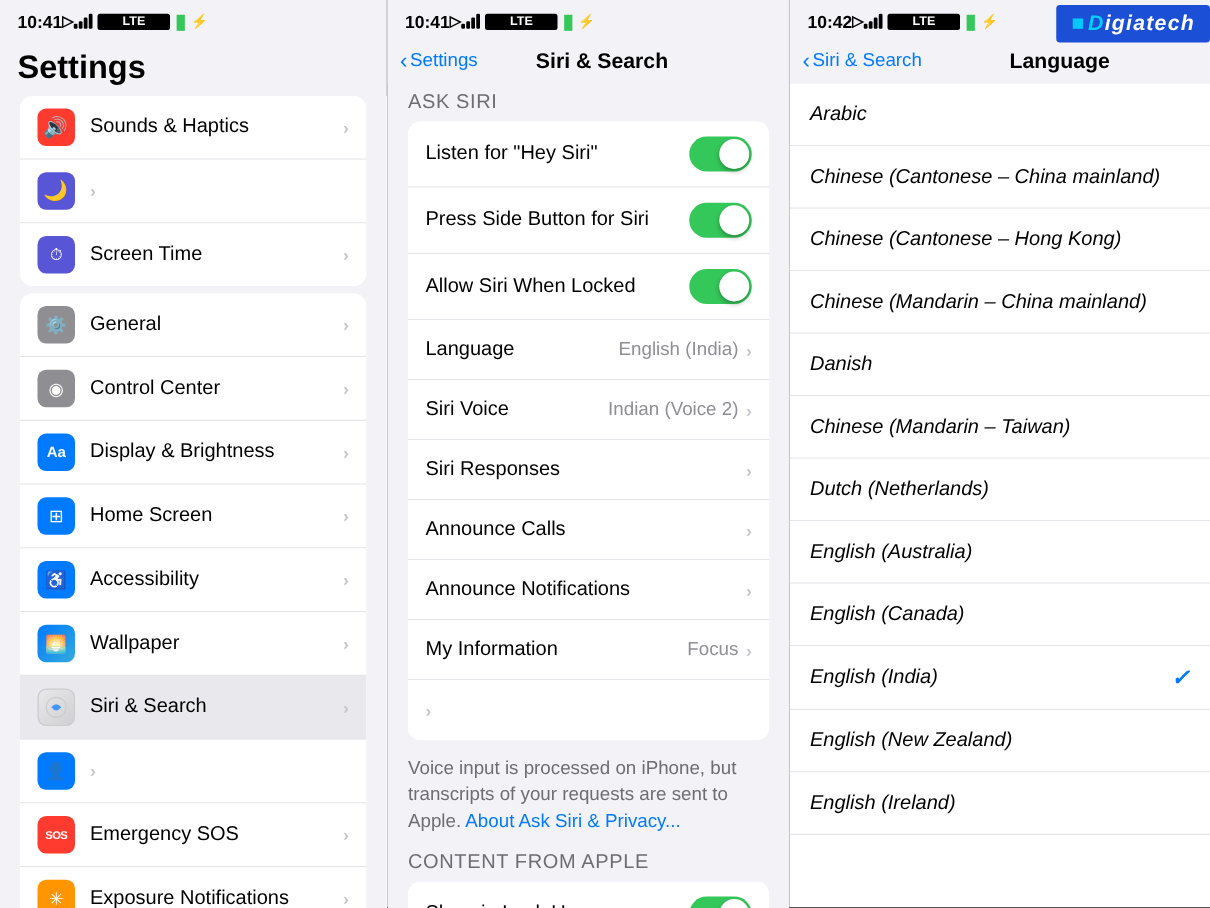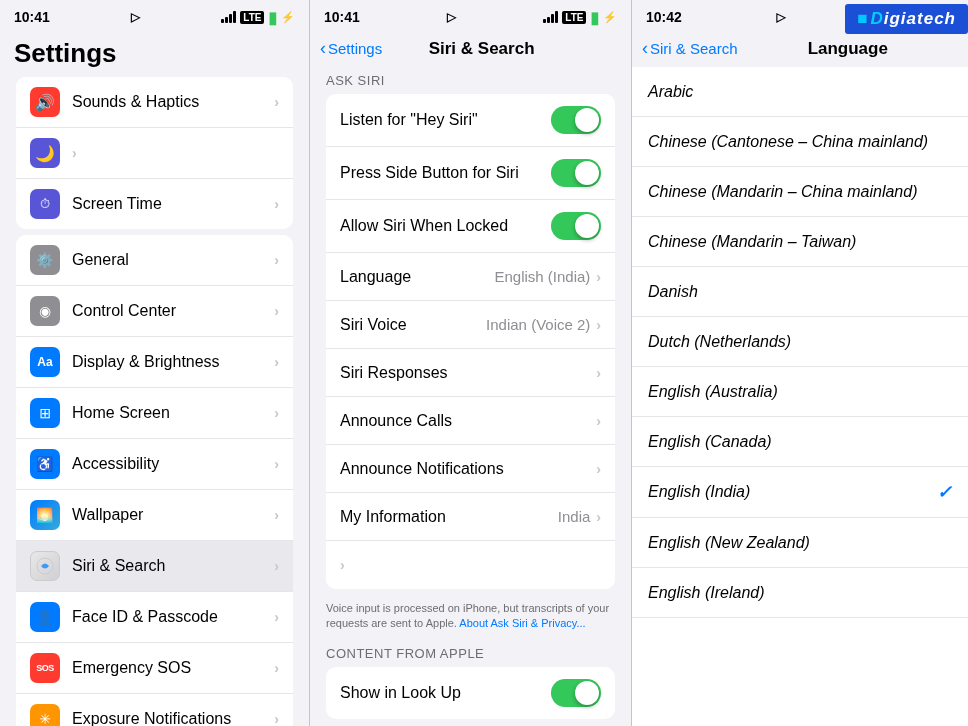--- a/index.html
+++ b/index.html
@@ -19,32 +19,32 @@
       background: #f2f2f7;
       overflow: hidden;
     }
     .panel-1 { width: 310px; border-right: 1px solid #c6c6c8; }
     .panel-2 { width: 322px; border-right: 1px solid #c6c6c8; }
     .panel-3 { flex: 1; }
 
     .status-bar {
       display: flex;
       align-items: center;
-      justify-content: space-between;
+      justify-content: flex-start;
       padding: 6px 14px 4px;
       background: #f2f2f7;
       font-size: 13px;
       font-weight: 600;
       min-height: 32px;
     }
     .status-bar .time { font-weight: 700; font-size: 14px; }
     .status-icons { display: flex; align-items: center; gap: 4px; font-size: 11px; }
     .signal-bars { display: flex; align-items: flex-end; gap: 1px; }
     .signal-bar { background: #000; border-radius: 1px; width: 3px; }
-    .lte-badge { font-size: 10px; font-weight: 700; background: #000; color: #fff; padding: 1px 3px; border-radius: 2px; }
+    .lte-badge { font-size: 10px; font-weight: 700; background: #000; color: #fff; padding: 1px 20px; border-radius: 2px; }
 
     .panel-header {
       padding: 6px 14px 8px;
       background: #f2f2f7;
     }
     .panel-header h1 {
       font-size: 26px;
       font-weight: 700;
       color: #000;
     }
@@ -130,21 +130,21 @@
     }
 
     
     .siri-list {
       flex: 1;
       overflow-y: auto;
       background: #f2f2f7;
     }
 
     .section-header-label {
-      font-size: 13px;
+      font-size: 16px;
       font-weight: 500;
       color: #6d6d72;
       text-transform: uppercase;
       letter-spacing: 0.5px;
       padding: 6px 16px 4px;
     }
 
     .siri-group {
       background: #fff;
       border-radius: 10px;
@@ -190,21 +190,21 @@
       height: 24px;
       border-radius: 12px;
       background: #fff;
       top: 2px;
       transition: left 0.2s;
       box-shadow: 0 2px 4px rgba(0,0,0,0.3);
     }
     .toggle.on .toggle-thumb { left: 24px; }
 
     .note-text {
-      font-size: 11px;
+      font-size: 15px;
       color: #6d6d72;
       padding: 6px 16px 8px;
       line-height: 1.4;
     }
     .note-text a { color: #007aff; text-decoration: none; }
 
     
     .language-list {
       flex: 1;
       overflow-y: auto;
@@ -337,21 +337,20 @@
           <svg width="18" height="18" viewBox="0 0 18 18">
             <circle cx="9" cy="9" r="8" fill="none" stroke="#ccc" stroke-width="1"></circle>
             <path d="M5 9 Q9 4 13 9 Q9 14 5 9" fill="#007aff" opacity="0.7"></path>
           </svg>
         </div>
         <span class="settings-label">Siri &amp; Search</span>
         <span class="settings-chevron">›</span>
       </div>
       <div class="settings-item">
         <div class="settings-icon" style="background:#007aff; font-size:14px;">👤</div>
-        <span class="settings-label">Face ID &amp; Passcode</span>
         <span class="settings-chevron">›</span>
       </div>
       <div class="settings-item">
         <div class="settings-icon" style="background:#ff3b30; font-size:9px; font-weight:700; letter-spacing:-0.5px;">SOS</div>
         <span class="settings-label">Emergency SOS</span>
         <span class="settings-chevron">›</span>
       </div>
       <div class="settings-item">
         <div class="settings-icon" style="background:#ff9500; font-size:14px;">✳</div>
         <span class="settings-label">Exposure Notifications</span>
@@ -425,21 +424,21 @@
       <div class="siri-item">
         <span class="siri-item-label">Announce Calls</span>
         <span class="settings-chevron">›</span>
       </div>
       <div class="siri-item">
         <span class="siri-item-label">Announce Notifications</span>
         <span class="settings-chevron">›</span>
       </div>
       <div class="siri-item">
         <span class="siri-item-label">My Information</span>
-        <span class="siri-item-value">India</span>
+        <span class="siri-item-value">Focus</span>
         <span class="settings-chevron">›</span>
       </div>
       <div class="siri-item">
         <span class="settings-chevron">›</span>
       </div>
     </div>
     <p class="note-text">
       Voice input is processed on iPhone, but transcripts of your requests are sent to Apple. <a>About Ask Siri &amp; Privacy...</a>
     </p>
 
@@ -487,27 +486,30 @@
   </div>
 
   <div class="language-list">
     <div class="language-item">
       <span class="language-name">Arabic</span>
     </div>
     <div class="language-item">
       <span class="language-name">Chinese (Cantonese – China mainland)</span>
     </div>
     <div class="language-item">
+      <span class="language-name">Chinese (Cantonese – Hong Kong)</span>
+    </div>
+    <div class="language-item">
       <span class="language-name">Chinese (Mandarin – China mainland)</span>
     </div>
     <div class="language-item">
+      <span class="language-name">Danish</span>
+    </div>
+    <div class="language-item">
       <span class="language-name">Chinese (Mandarin – Taiwan)</span>
-    </div>
-    <div class="language-item">
-      <span class="language-name">Danish</span>
     </div>
     <div class="language-item">
       <span class="language-name">Dutch (Netherlands)</span>
     </div>
     <div class="language-item">
       <span class="language-name">English (Australia)</span>
     </div>
     <div class="language-item">
       <span class="language-name">English (Canada)</span>
     </div>

